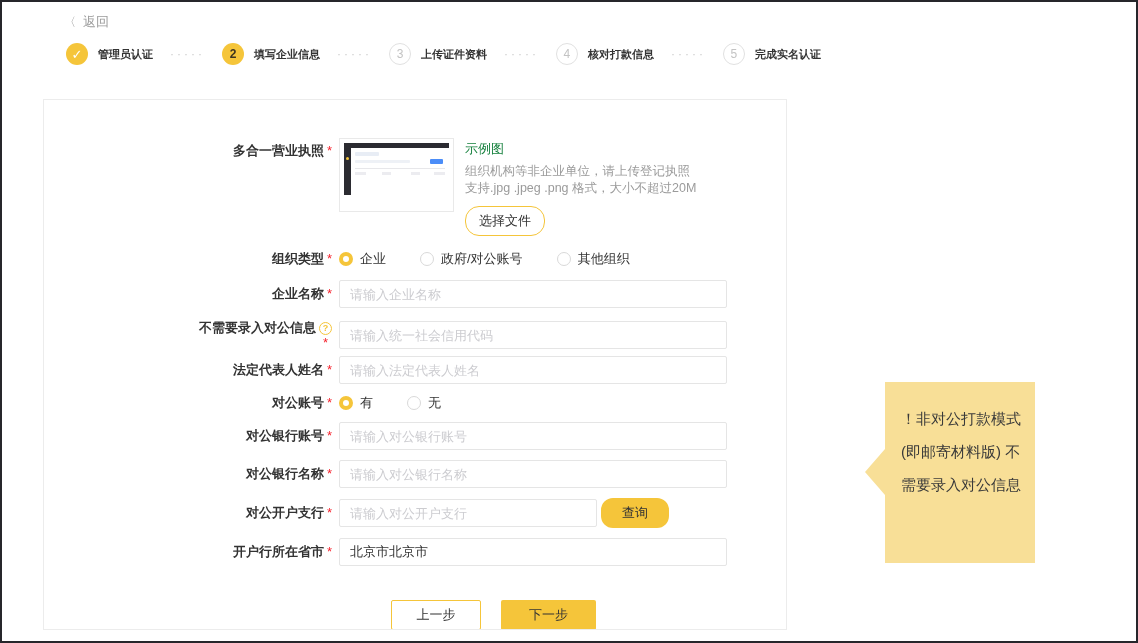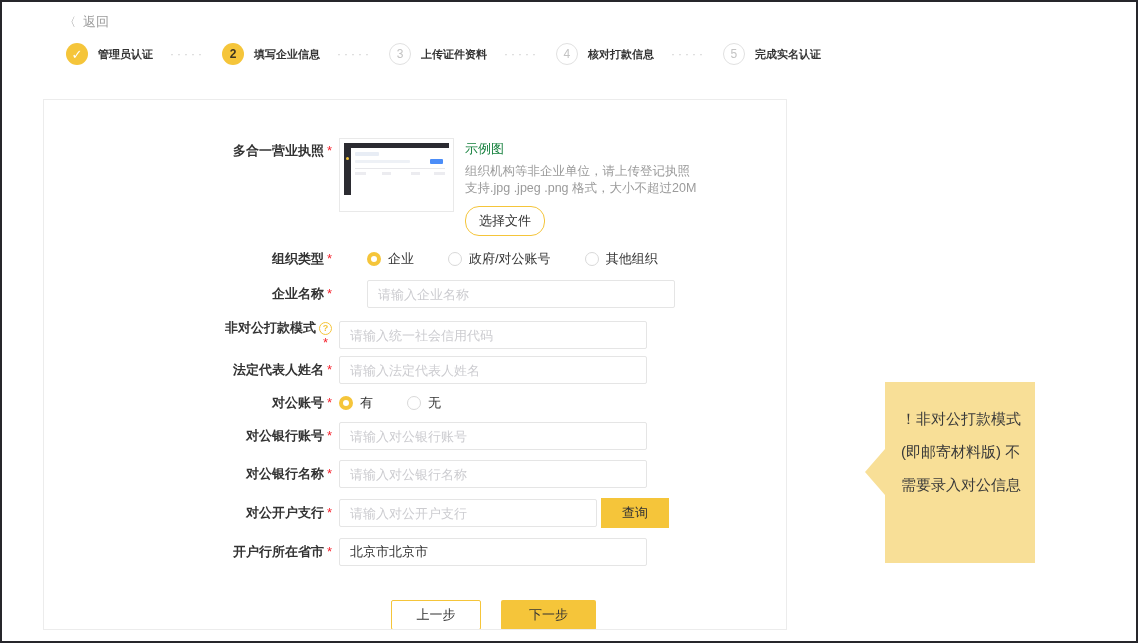--- a/index.html
+++ b/index.html
@@ -26,21 +26,21 @@
 
   
   .card { position:absolute; left:41px; top:97px; width:744px; height:531px;
           background:#fff; border:1px solid #ececec; padding-top:38px; overflow:hidden;padding-left:36px; }
 
   .form-row { display:flex; align-items:center; }
   .flabel { width:259px; padding-right:7px; text-align:right; font-size:13px; color:#333;
             font-weight:600; flex-shrink:0; line-height:16px; }
   .star { color:#f5222d; margin-left:3px; font-weight:normal; }
 
-  .text-input { width:308px; height:28px; border:1px solid #e5e5e5; border-radius:2px;
+  .text-input { width:388px; height:28px; border:1px solid #e5e5e5; border-radius:2px;
                 padding:0 10px; font-size:13px; color:#333; font-family:inherit; background:#fff; }
   .text-input::placeholder { color:#ccccd0; }
   .text-input.short { width:258px; }
 
   
   .row-license { align-items:flex-start; min-height:78px; margin-bottom:14px; }
   .row-license .flabel { padding-top:5px; }
   .thumb { width:115px; height:74px; border:1px solid #e9e9e9; padding:4px; background:#fff; flex-shrink:0; }
   .thumb-frame { position:relative; width:100%; height:100%; background:#fff; overflow:hidden; }
   .t-topbar { position:absolute; left:0; top:0; right:0; height:5px; background:#2b2b31; }
@@ -63,31 +63,31 @@
   .radio-item { display:flex; align-items:center; margin-right:34px; font-size:13px; color:#333; cursor:pointer; }
   .radio { width:14px; height:14px; border-radius:50%; border:1px solid #d9d9d9; background:#fff; margin-right:7px; flex-shrink:0; }
   .radio.checked { border:4px solid #F5C53A; }
 
   
   .flabel-2line .l1 { display:flex; align-items:center; justify-content:flex-end; }
   .help-icon { display:inline-flex; width:13px; height:13px; border-radius:50%; border:1px solid #F5C53A;
                color:#F5C53A; font-size:9px; align-items:center; justify-content:center; margin-left:3px; flex-shrink:0; }
   .flabel-2line .l2 { text-align:right; padding-right:4px; line-height:14px; }
 
-  .query-btn { width:68px; height:30px; margin-left:4px; background:#F5C53A; border:none; border-radius:0;
+  .query-btn { width:68px; height:30px; margin-left:4px; background:#F5C53A; border:none; border-radius:12px;
                font-size:13px; color:#333; cursor:pointer; font-family:inherit; }
 
   .btn-row { display:flex; margin-top:34px; margin-left:311px; }
   .btn-prev { width:90px; height:30px; background:#fff; border:1px solid #F5C53A; border-radius:2px;
               font-size:13px; color:#333; cursor:pointer; font-family:inherit; }
   .btn-next { width:95px; height:30px; margin-left:20px; background:#F5C53A; border:none; border-radius:2px;
               font-size:13px; color:#333; cursor:pointer; font-family:inherit; }
 
   
-  .mb12 { margin-bottom:12px;gap:28px; } .mb10 { margin-bottom:10px; } .mb6 { margin-bottom:6px; }
+  .mb12 { margin-bottom:12px; } .mb10 { margin-bottom:10px; } .mb6 { margin-bottom:6px; }
 
   
   .tooltip { position:absolute; left:883px; top:380px; width:150px; height:181px; background:#F8DF97;
              padding:20px 12px 0 16px; font-size:15px; line-height:33px; color:#3a3a3a; }
   .tooltip-arrow { position:absolute; left:-20px; top:67px; width:0; height:0; border-style:solid;
                    border-width:23px 20px 23px 0; border-color:transparent #F8DF97 transparent transparent; }
 </style>
 </head>
 <body>
 
@@ -176,21 +176,21 @@
     <div class="form-row mb12">
       <div class="flabel">
         <span>企业名称</span><span class="star">*</span>
       </div>
       <input class="text-input" type="text" placeholder="请输入企业名称" style="">
     </div>
 
     <div class="form-row mb6">
       <div class="flabel flabel-2line">
         <div class="l1">
-          <span>非对公打款模式</span>
+          <span>不需要录入对公信息</span>
           <span class="help-icon">?</span>
         </div>
         <div class="l2"><span class="star">*</span></div>
       </div>
       <input class="text-input" type="text" placeholder="请输入统一社会信用代码" style="">
     </div>
 
     <div class="form-row mb10">
       <div class="flabel">
         <span>法定代表人姓名</span><span class="star">*</span>

